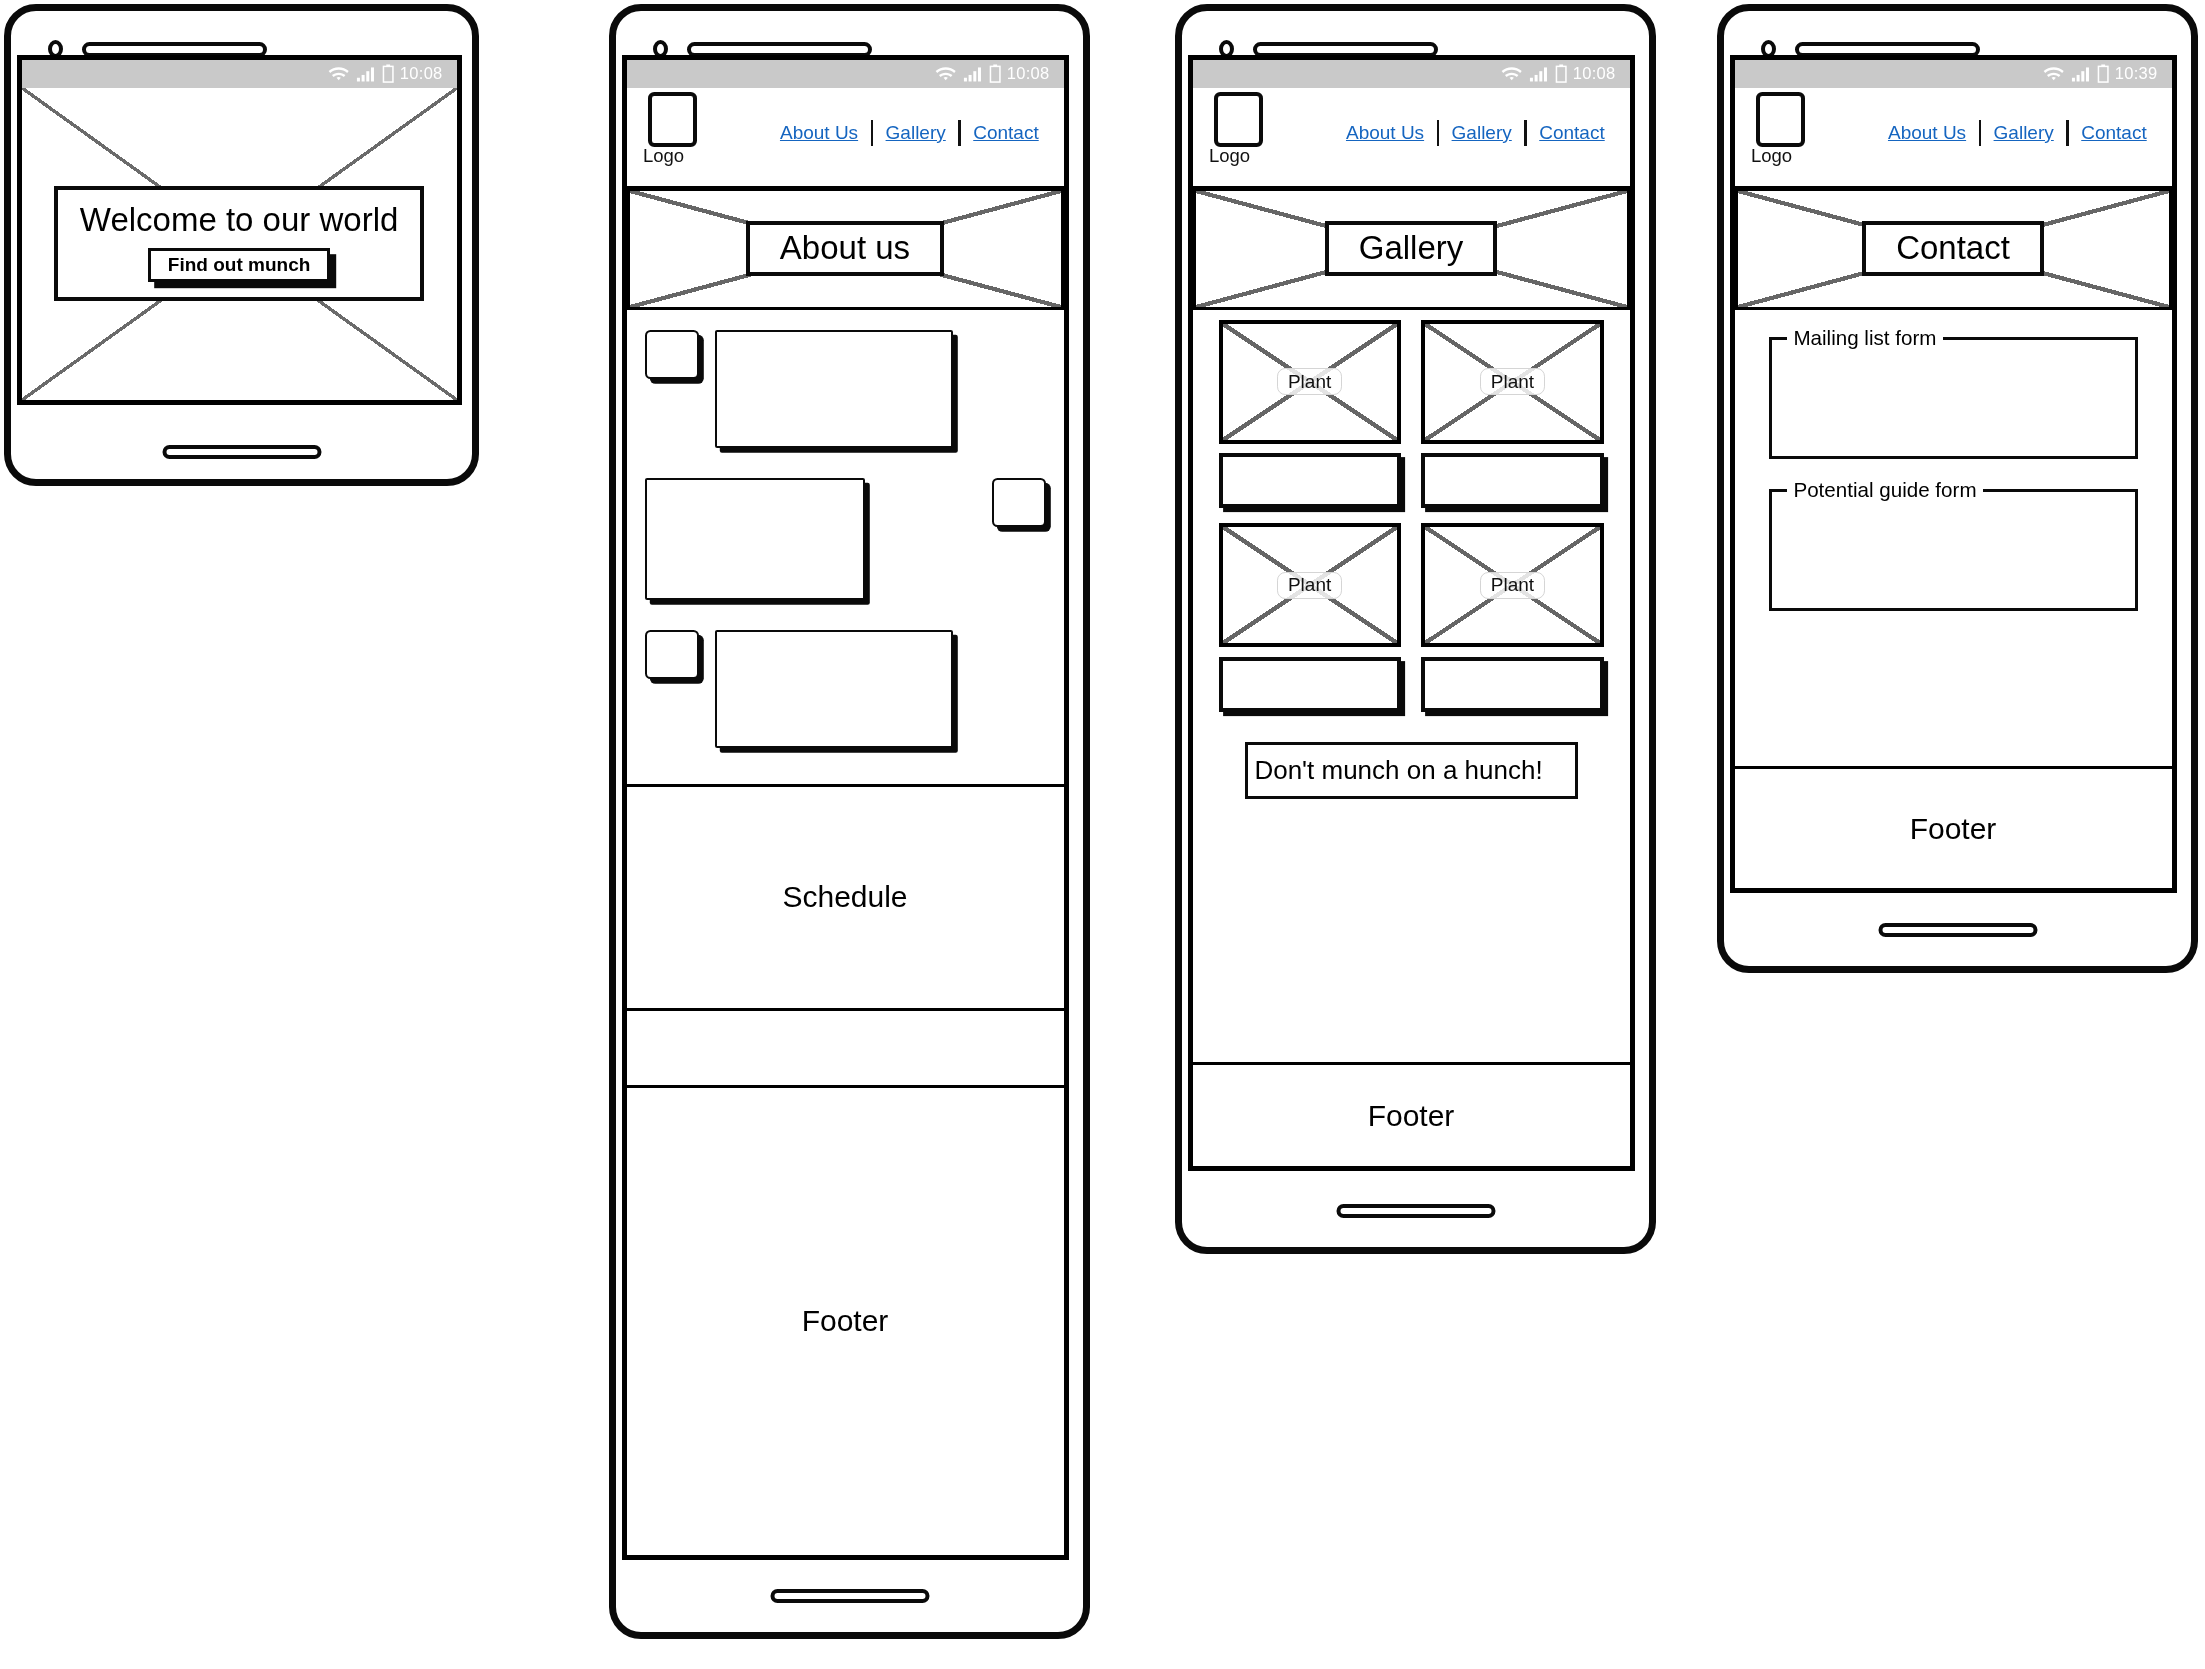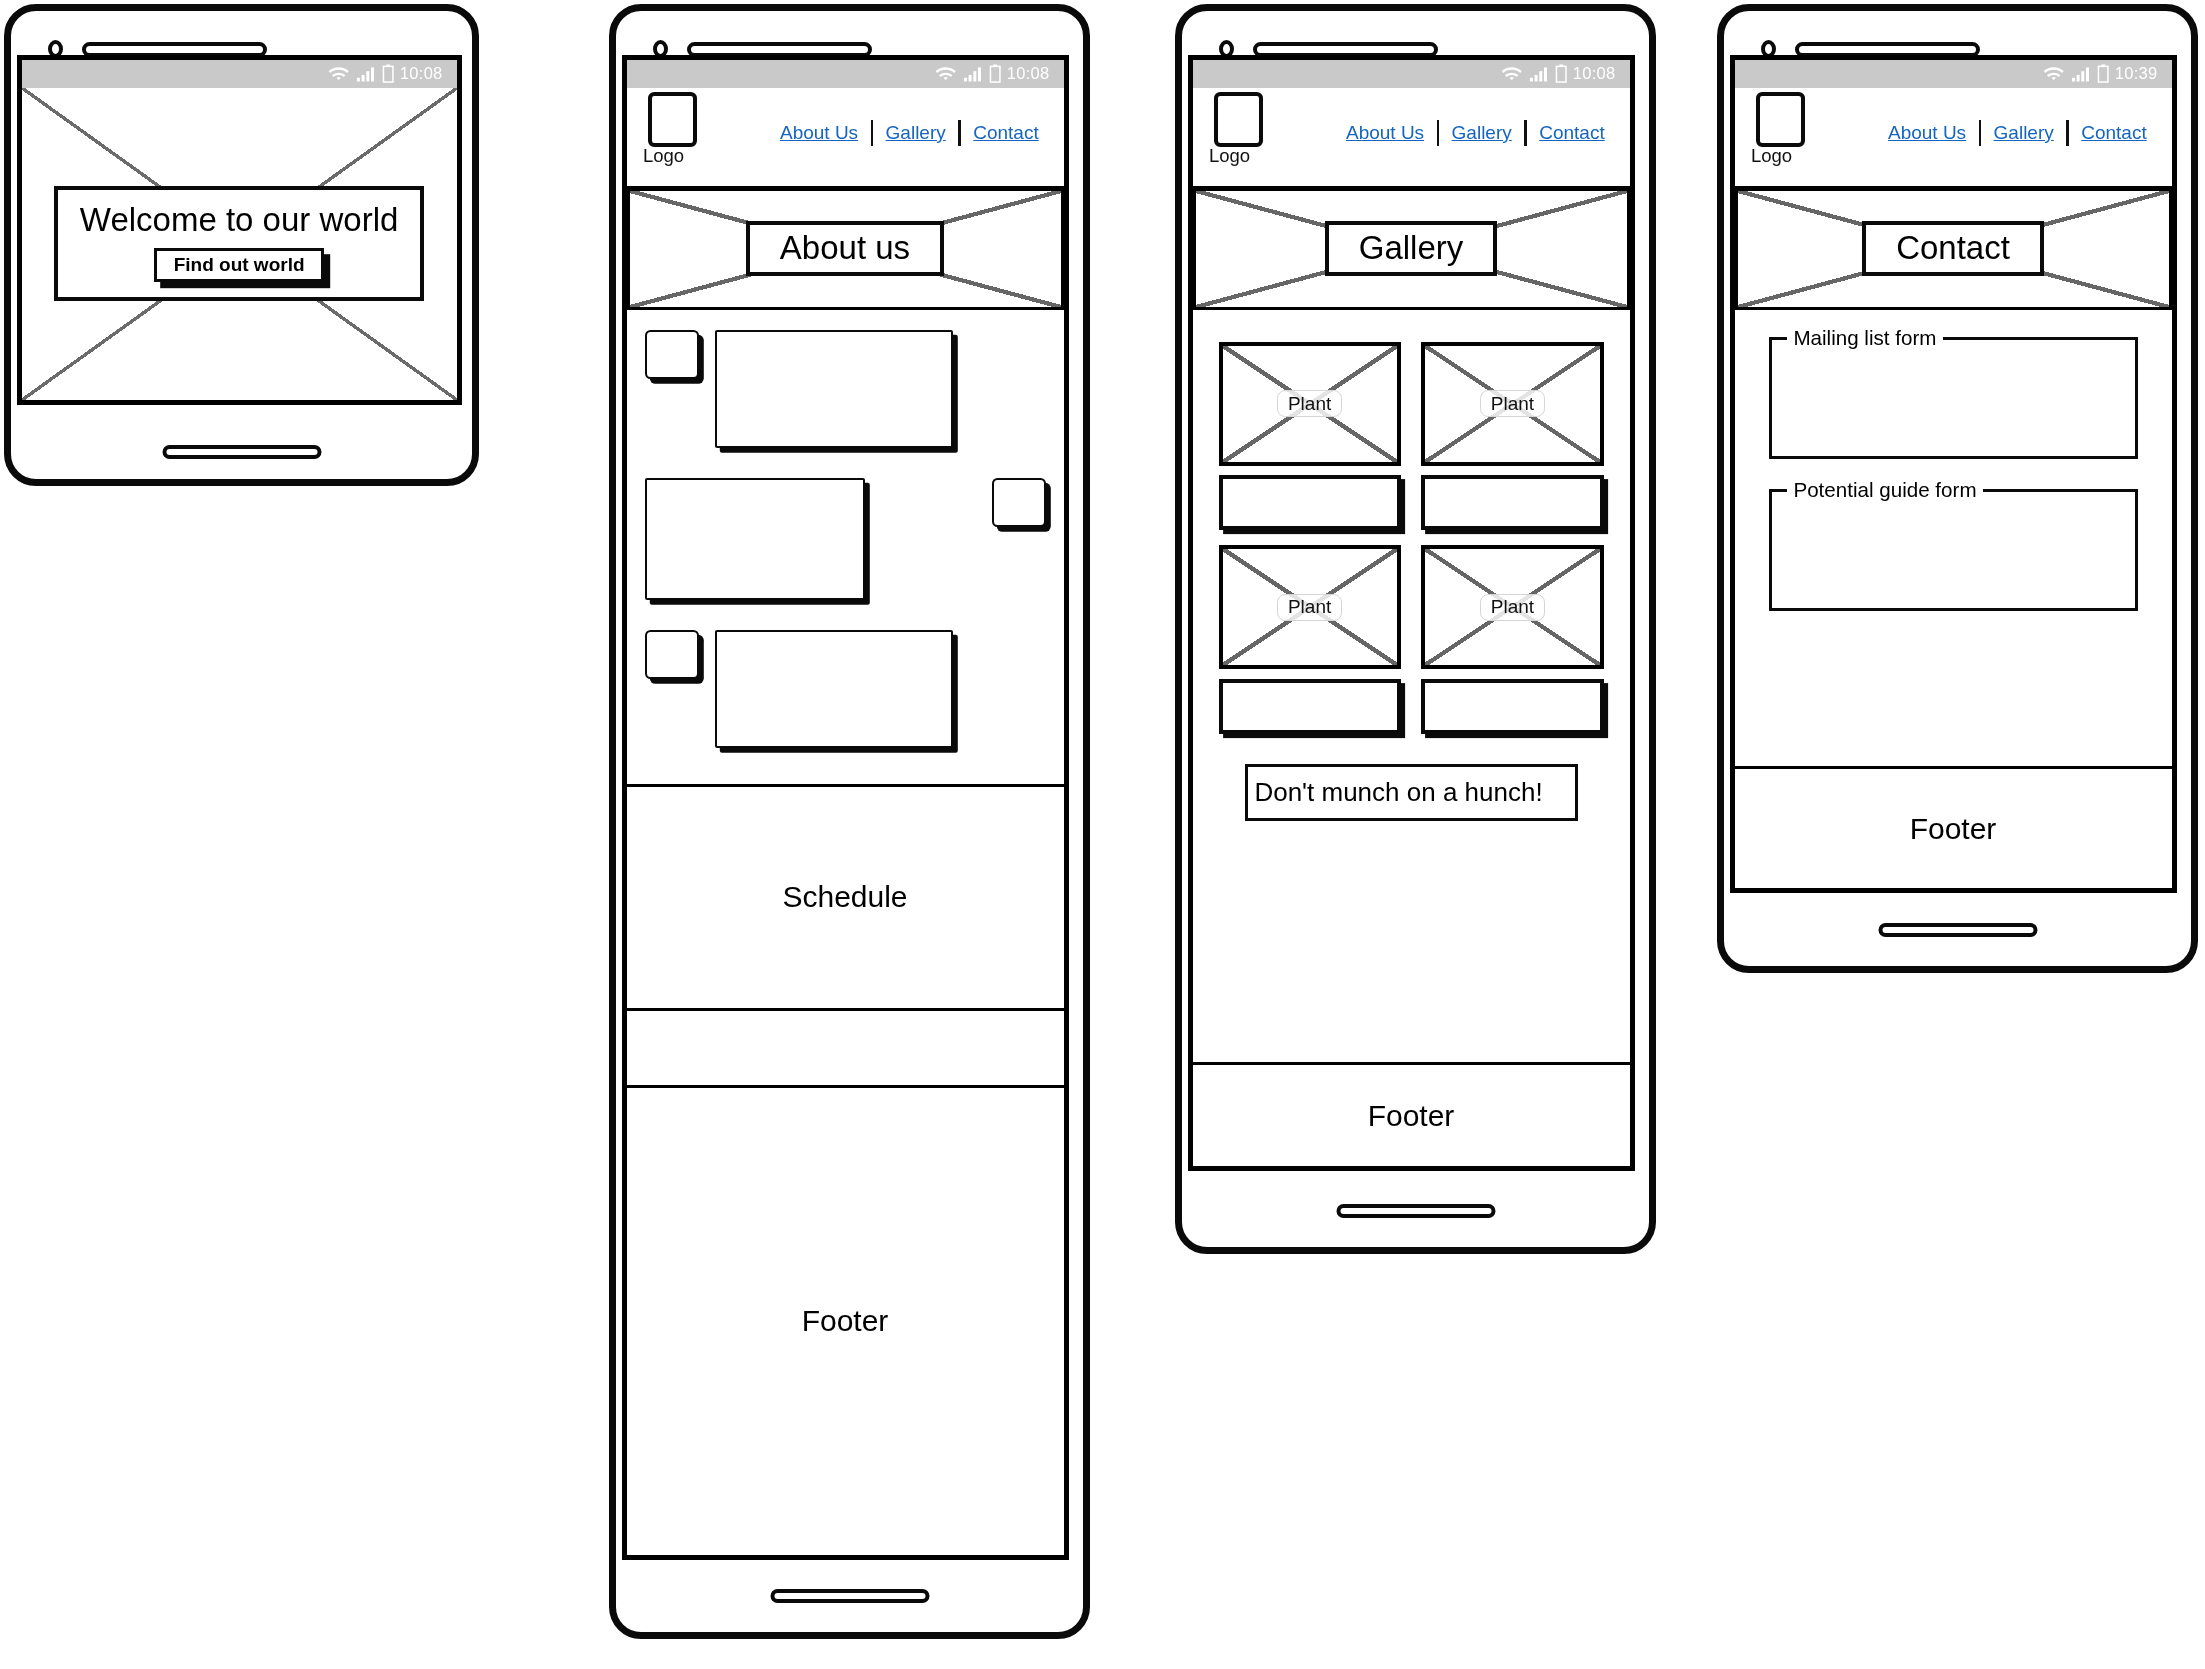--- a/index.html
+++ b/index.html
@@ -140,21 +140,21 @@
     font-size:30px; color:#000;
   }
   .footer-band {
     flex:0 0 auto;
     border-top:3.4px solid #000;
     display:flex; align-items:center; justify-content:center;
     font-size:30px; color:#000;
   }
 
   
-  .gal-wrap { padding:32px 26px 0; }
+  .gal-wrap { padding:10px 26px 0; }
   .gal-grid { display:grid; grid-template-columns:1fr 1fr; gap:15px 20.6px; }
   .gal-cell { display:flex; flex-direction:column; gap:9.6px; }
   .gal-thumb {
     height:124px;
     border:4.1px solid #000;
     background:
       linear-gradient(to bottom right, transparent calc(50% - 2.1px), #666 calc(50% - 2.1px), #666 calc(50% + 2.1px), transparent calc(50% + 2.1px)),
       linear-gradient(to top right,    transparent calc(50% - 2.1px), #666 calc(50% - 2.1px), #666 calc(50% + 2.1px), transparent calc(50% + 2.1px));
     background-repeat:no-repeat;
     display:flex; align-items:center; justify-content:center;
@@ -218,21 +218,21 @@
         <svg class="ic" width="12.4" height="19" viewBox="0 0 12 20">
           <rect x="4" y="0.5" width="4" height="2" fill="#fff"></rect>
           <rect x="1" y="2.5" width="10" height="16.5" fill="none" stroke="#fff" stroke-width="1.6"></rect>
         </svg>
         <span class="time">10:08</span>
       </div>
 
       <div class="hero-img" style="background-size:100% 100%, 100% 100%;">
         <div class="hero-card">
           <div class="hero-title">Welcome to our world</div>
-          <span class="hero-btn">Find out world</span>
+          <span class="hero-btn">Find out munch</span>
         </div>
       </div>
     </div>
   </div>
 
   <div class="phone" style="left:609px; top:4.1px; width:481px; height:1635px;">
     <div class="phone-top">
       <div class="cam-dot"></div>
       <div class="speaker-top"></div>
     </div>

